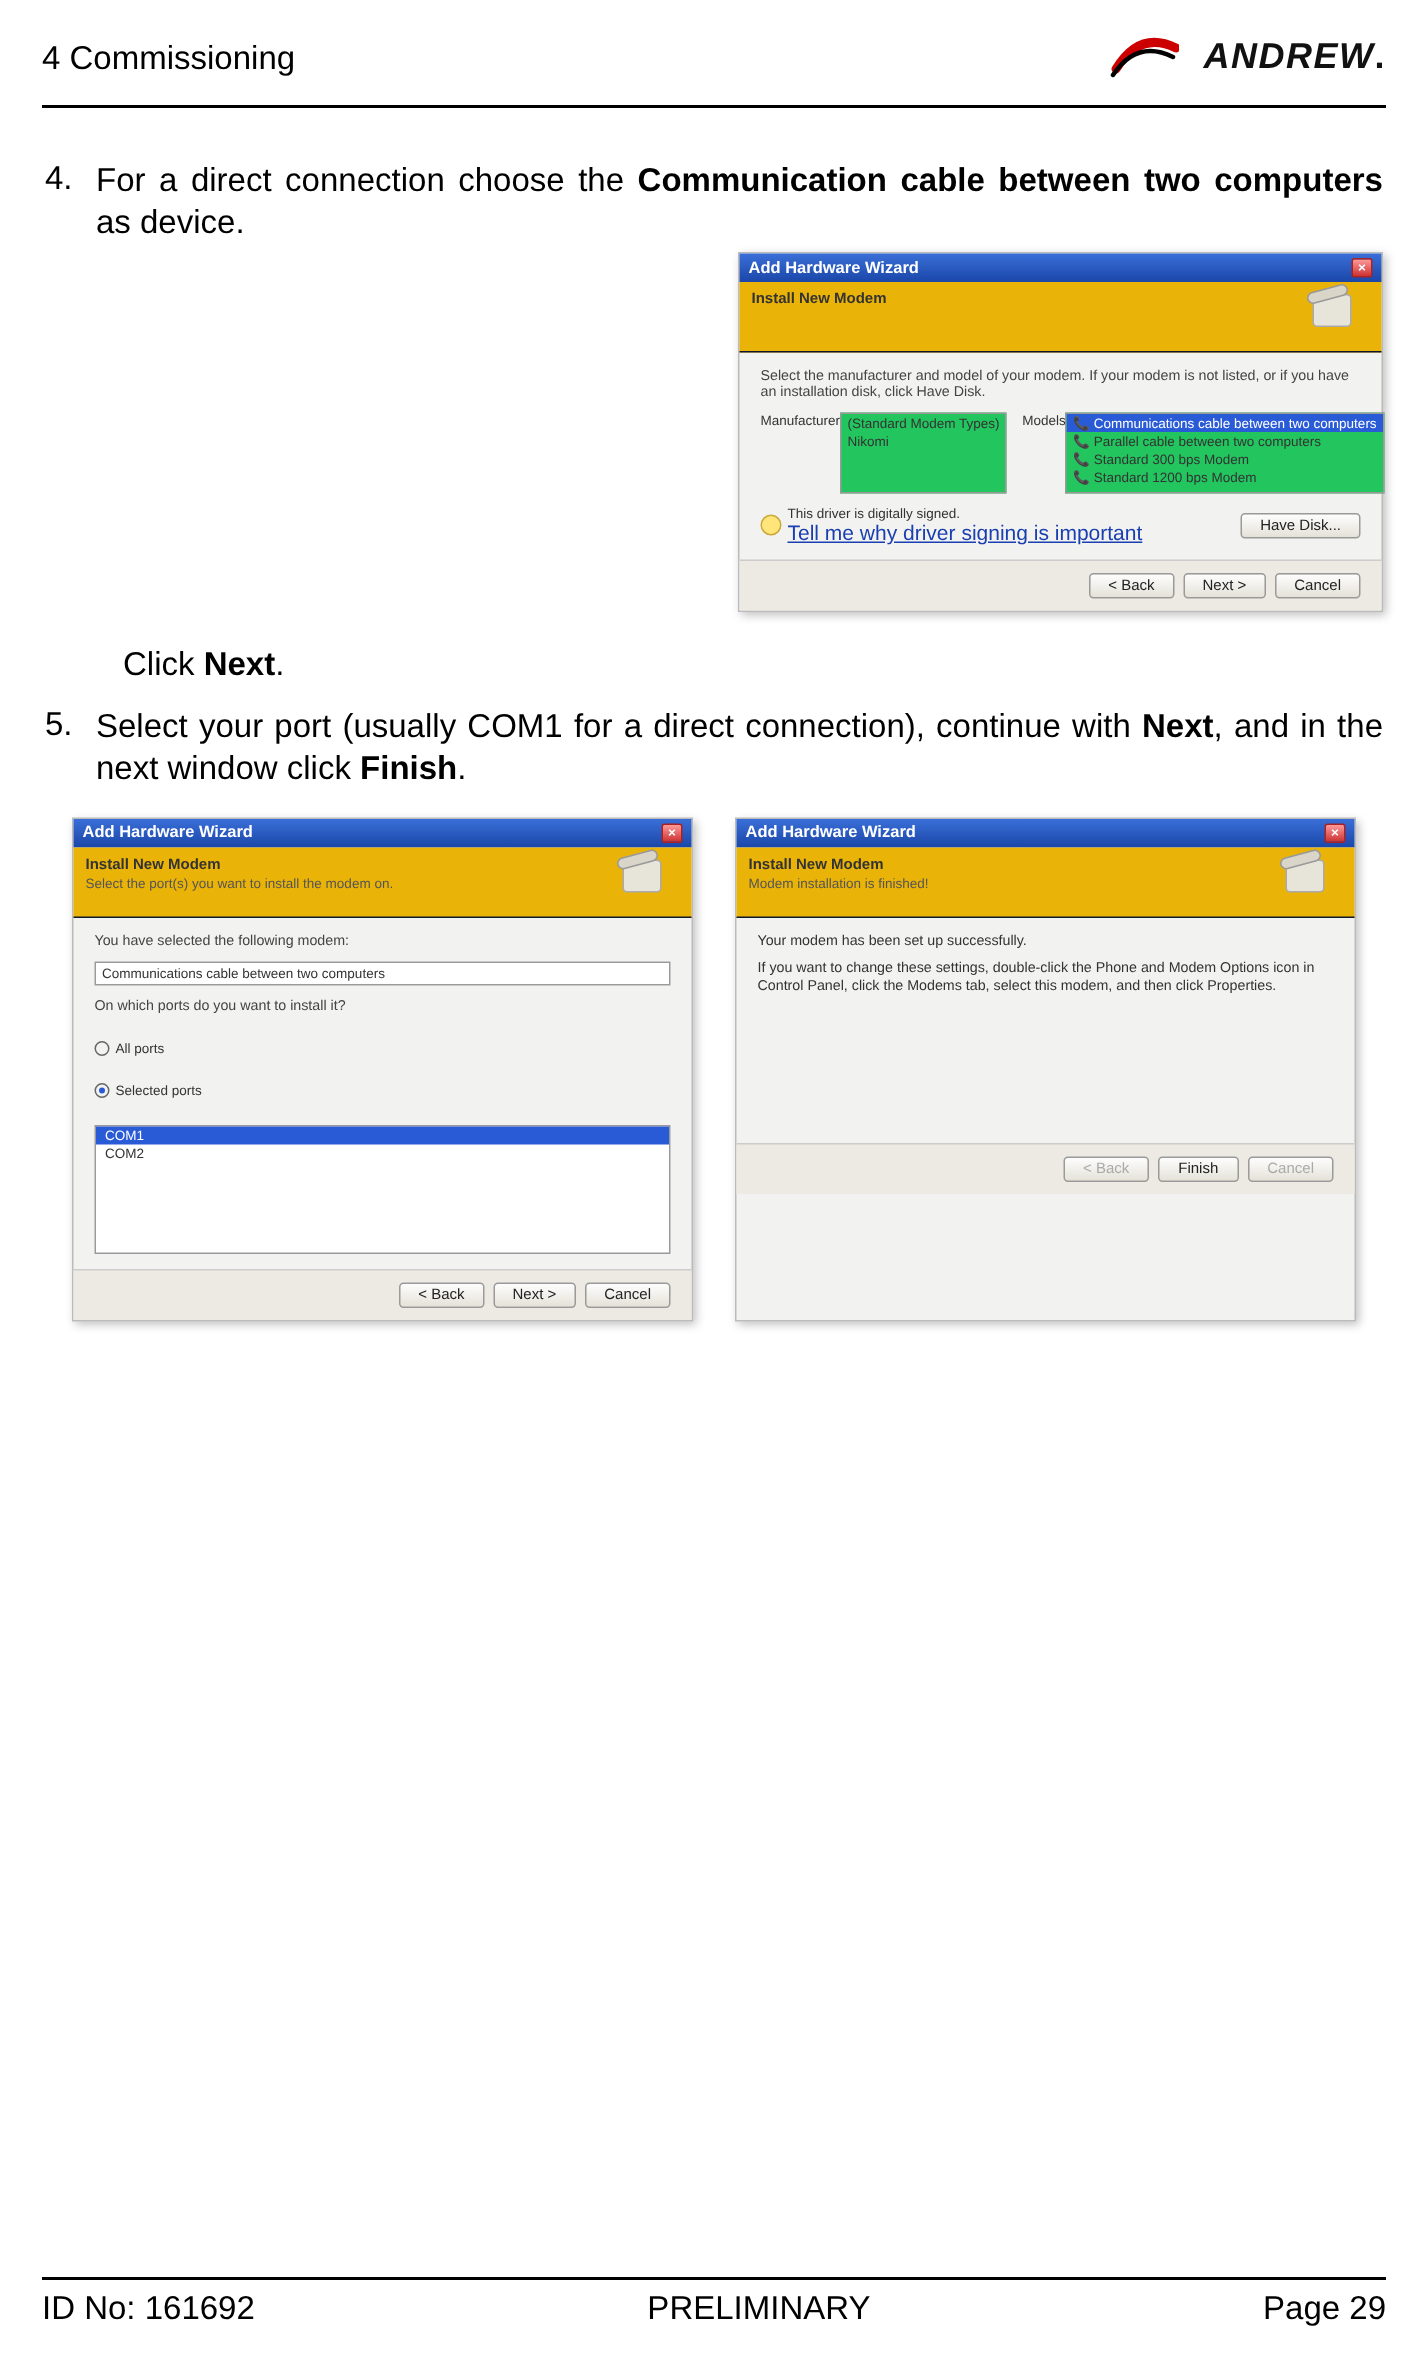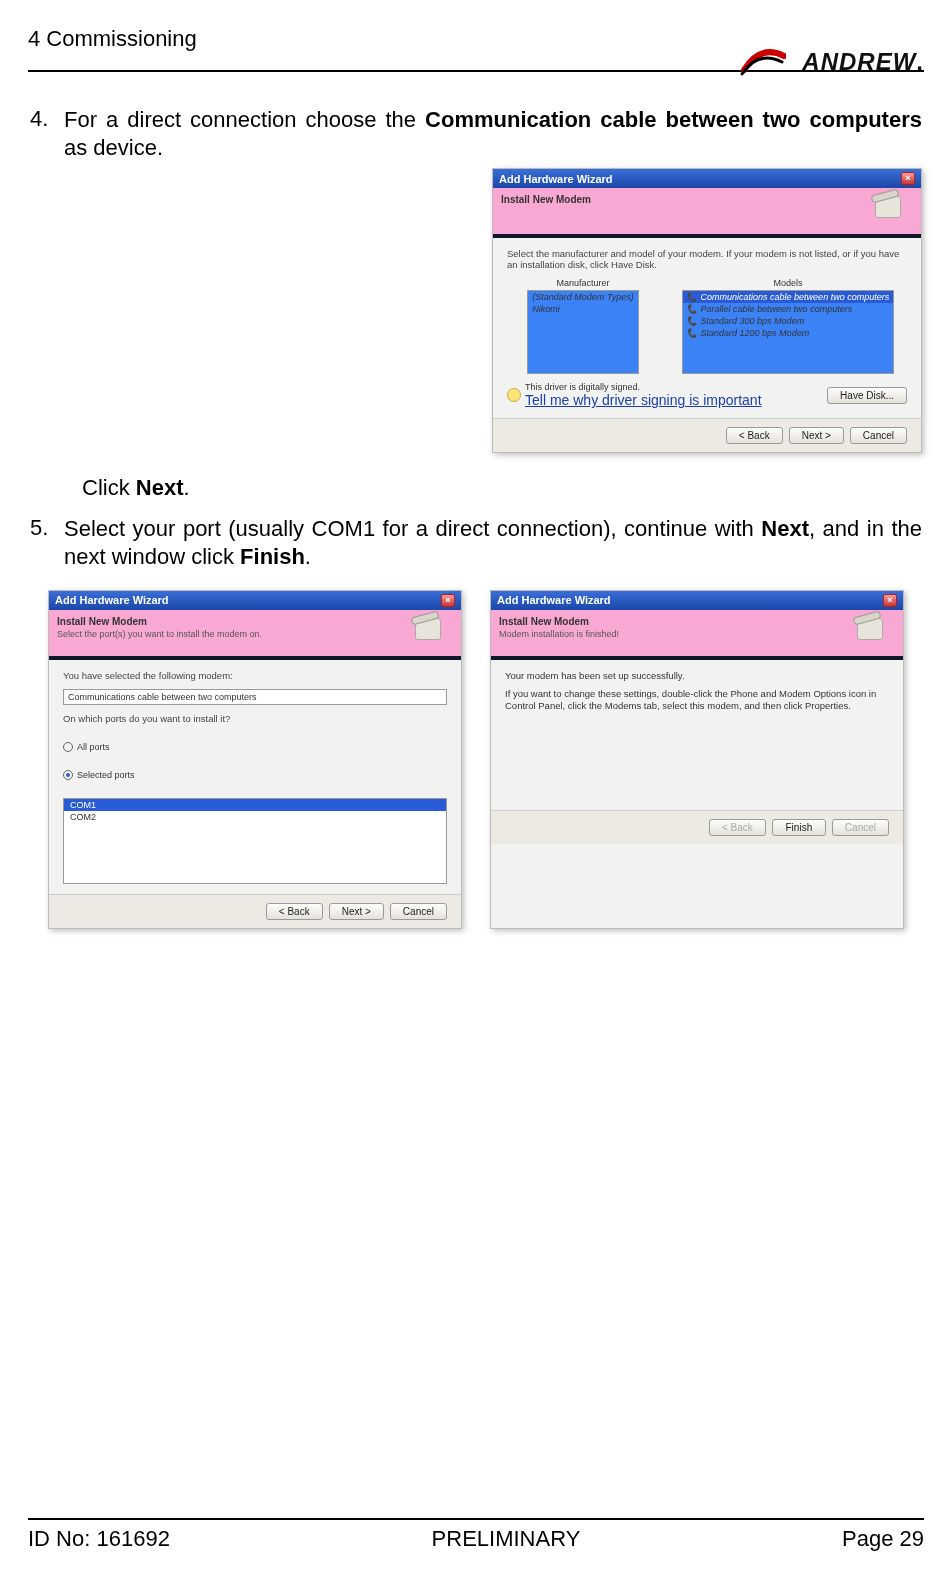--- a/index.html
+++ b/index.html
@@ -20,21 +20,21 @@
     border-bottom: 2px solid #000;
     padding-bottom: 18px;
     margin-bottom: 34px;
   }
   .header-title { font-size: 22px; }
   .brand {
     display: flex;
     align-items: center;
     gap: 16px;
     position: relative;
-    top: 24px;
+    top: 0;
     justify-content: center;
   }
   .brand-mark {
     width: 46px; height: 28px;
     position: relative;
   }
   .brand-mark svg { width: 100%; height: 100%; }
   .brand-name {
     font-weight: 900;
     font-style: italic;
@@ -71,24 +71,24 @@
     width: 14px; height: 13px;
     background: linear-gradient(#f99,#c33);
     border: 1px solid #a22;
     color: #fff;
     font-size: 9px;
     line-height: 11px;
     text-align: center;
     border-radius: 2px;
   }
   .wiz-header {
-    background: #f9a8d4;
+    background: #eab308;
     display: flex;
     padding: 6px 8px;
-    border-bottom: 4px solid #0f172a;
+    border-bottom: 1px solid #0f172a;
   }
   .wiz-header-text { flex: 1; }
   .wiz-header-title { font-weight: bold; margin-bottom: 2px; }
   .wiz-header-sub { color: #555; font-size: 9px; }
   .modem-icon {
     width: 40px; height: 34px;
     position: relative;
     flex: 0 0 40px;
   }
   .modem-icon .phone {
@@ -102,29 +102,28 @@
     position: absolute; left: -2px; top: -2px;
     width: 28px; height: 8px;
     background: #d9d5c8;
     border: 1px solid #999;
     border-radius: 4px;
     transform: rotate(-15deg);
   }
   .wiz-body { padding: 10px 14px; }
   .wiz-instr { color: #444; margin-bottom: 8px; font-size: 9.5px; }
   .panel-row { display: flex; gap: 10px; }
-  .panel-col { flex: 1; display: flex; flex-direction: column; align-items: center; }
+  .panel-col { flex: 1; display: flex; flex-direction: row; }
   .panel-label { font-size: 9px; color: #333; margin-bottom: 2px; }
   .listbox {
-    background: #3b82f6;
+    background: #22c55e;
     border: 1px solid #9a9a9a;
-    height: 84px;
+    height: 54px;
     overflow: hidden;
     font-size: 9px;
-    font-style: italic;
   }
   .listbox .item { padding: 1px 4px; white-space: nowrap; overflow: hidden; text-overflow: ellipsis; }
   .listbox .item.sel { background: #2a5bd7; color: #fff; }
   .sign-row { display: flex; align-items: center; gap: 4px; margin-top: 8px; }
   .sign-ico {
     width: 14px; height: 14px;
     background: #ffe57a;
     border: 1px solid #caa93a;
     border-radius: 50%;
   }

